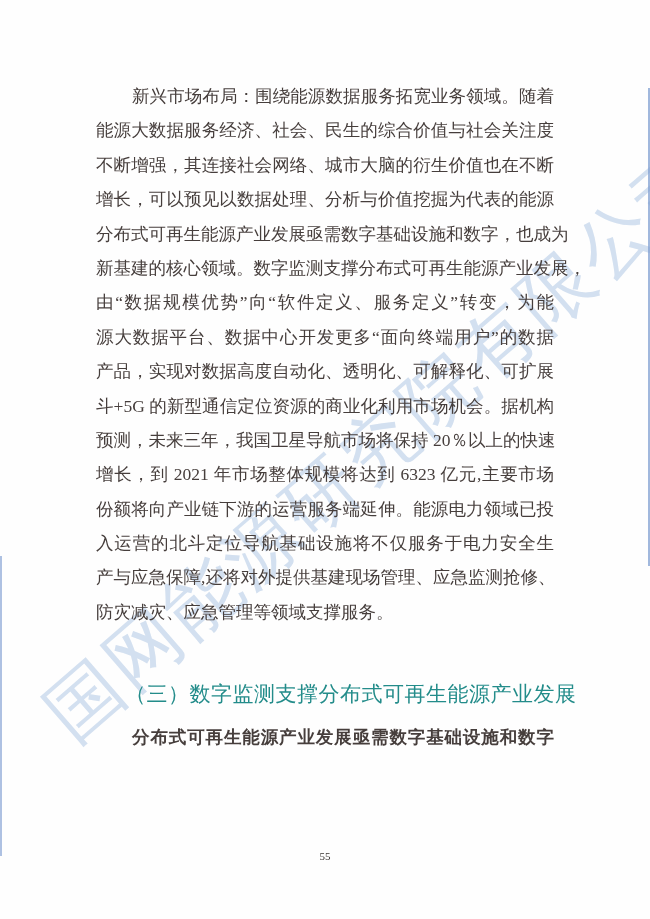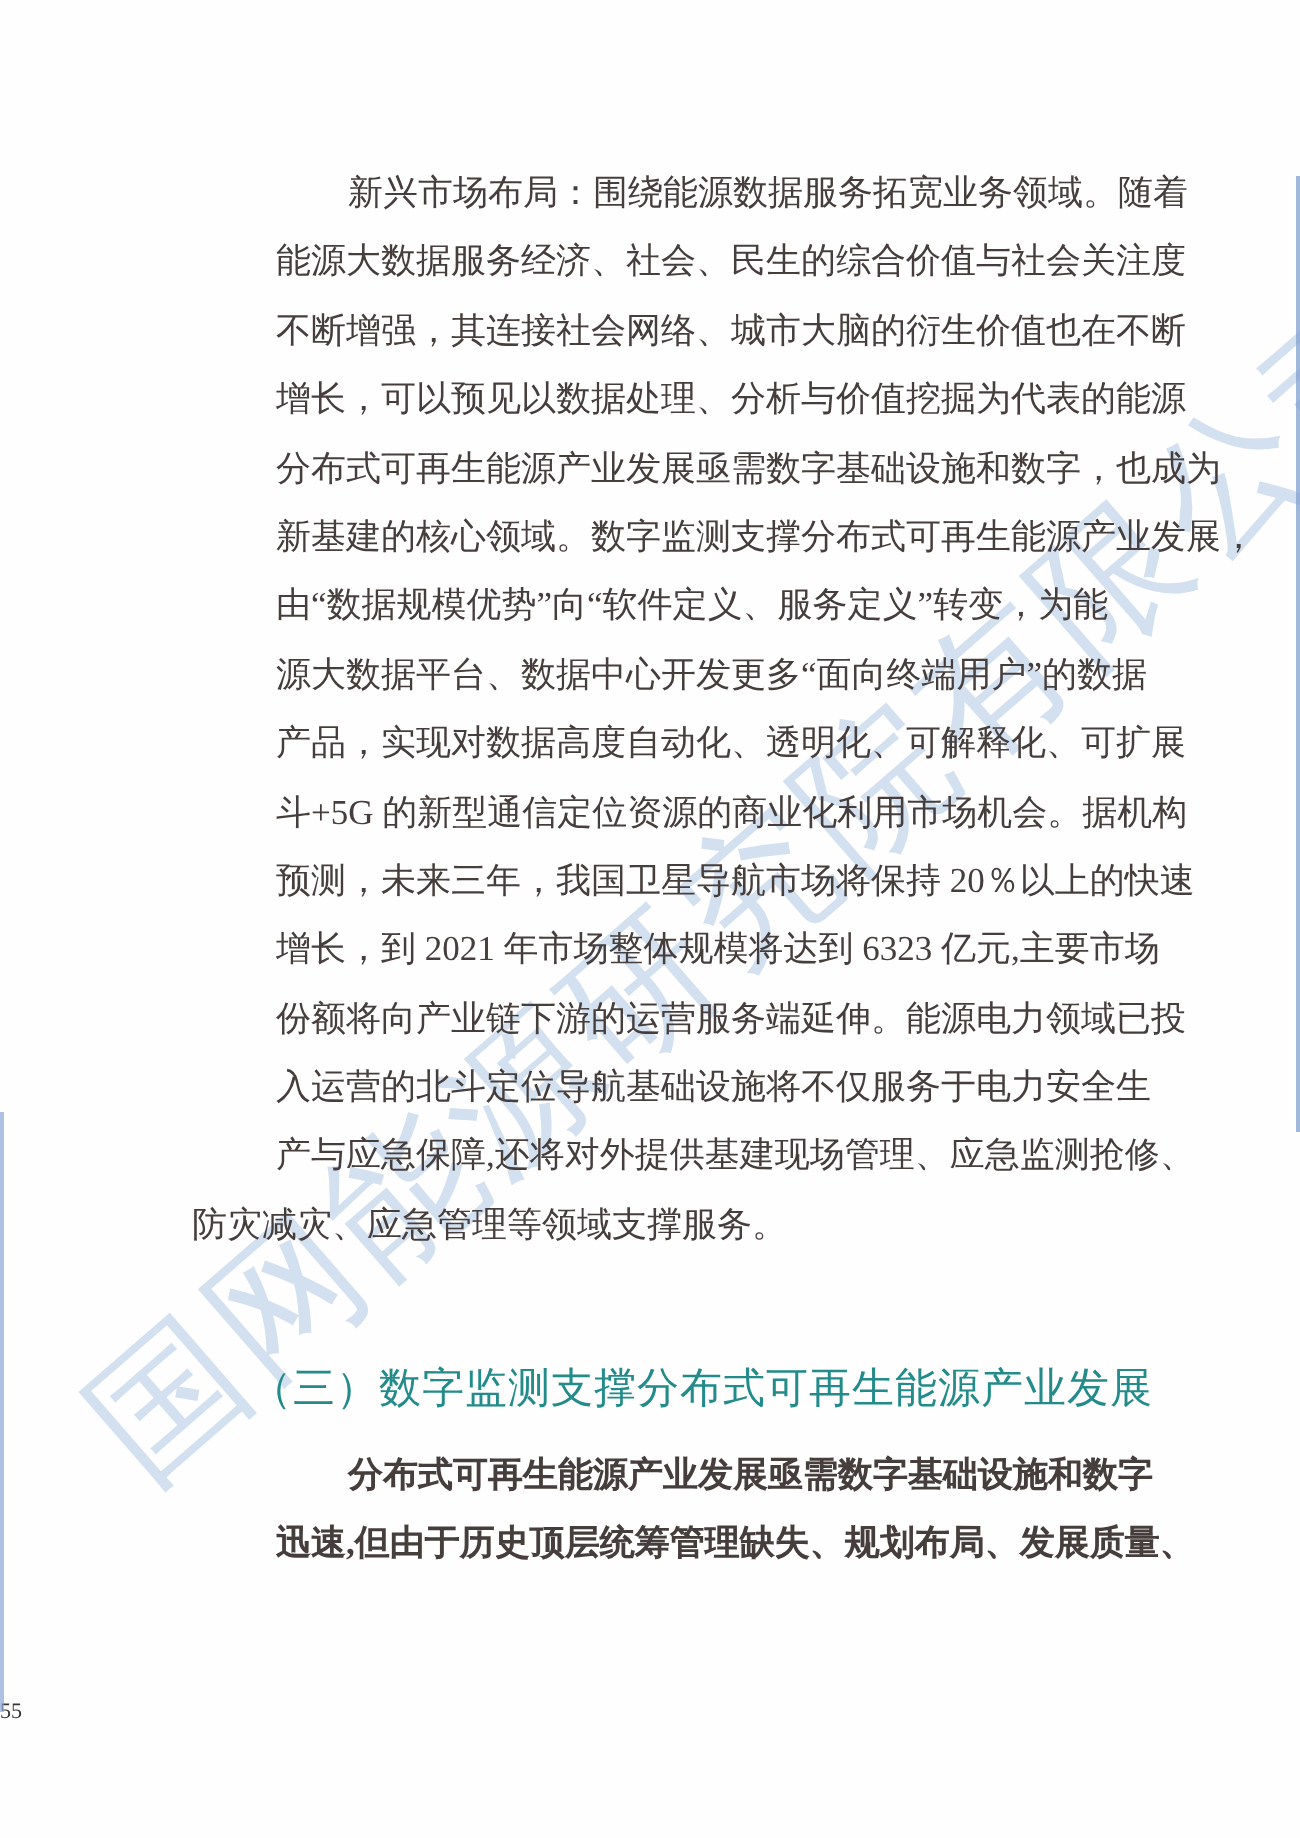--- a/index.html
+++ b/index.html
@@ -44,21 +44,21 @@
   }
   #para1 { top: 79px; }
   #para2 { top: 720px; font-weight: bold; }
   .line {
     height: 34.4px;
     line-height: 34.4px;
     font-size: 17.5px;
     white-space: nowrap;
     overflow: visible;
   }
-  .line.justify { text-align: justify; text-align-last: justify; margin-left: 42px; }
+  .line.justify { text-align: justify; text-align-last: justify; }
   .line.indent { padding-left: 36px; }
   .section-heading {
     position: absolute;
     left: 85px;
     top: 677px;
     width: 458px;
     height: 34px;
     line-height: 34px;
     padding-left: 40px;
     box-sizing: border-box;
@@ -67,21 +67,21 @@
     letter-spacing: 0.5px;
     color: #238c8a;
     z-index: 1;
     white-space: nowrap;
   }
   .page-number {
     position: absolute;
     left: 0;
     top: 850px;
     width: 650px;
-    text-align: left;
+    text-align: center;
     font-size: 11px;
     color: #3a3532;
     z-index: 1;
   }
 </style>
 </head>
 <body>
 
 <div class="page">
 
@@ -106,18 +106,17 @@
       <div class="line justify">份额将向产业链下游的运营服务端延伸。能源电力领域已投</div>
       <div class="line justify">入运营的北斗定位导航基础设施将不仅服务于电力安全生</div>
       <div class="line justify">产与应急保障,还将对外提供基建现场管理、应急监测抢修、</div>
       <div class="line">防灾减灾、应急管理等领域支撑服务。</div>
     </div>
 
   <div class="section-heading">（三）数字监测支撑分布式可再生能源产业发展</div>
 
   <div class="textblock" id="para2">
       <div class="line indent justify">分布式可再生能源产业发展亟需数字基础设施和数字</div>
-      <div class="line justify">迅速,但由于历史顶层统筹管理缺失、规划布局、发展质量、</div>
     </div>
 
   <div class="page-number">55</div>
 
 </div>
 
 </body></html>

